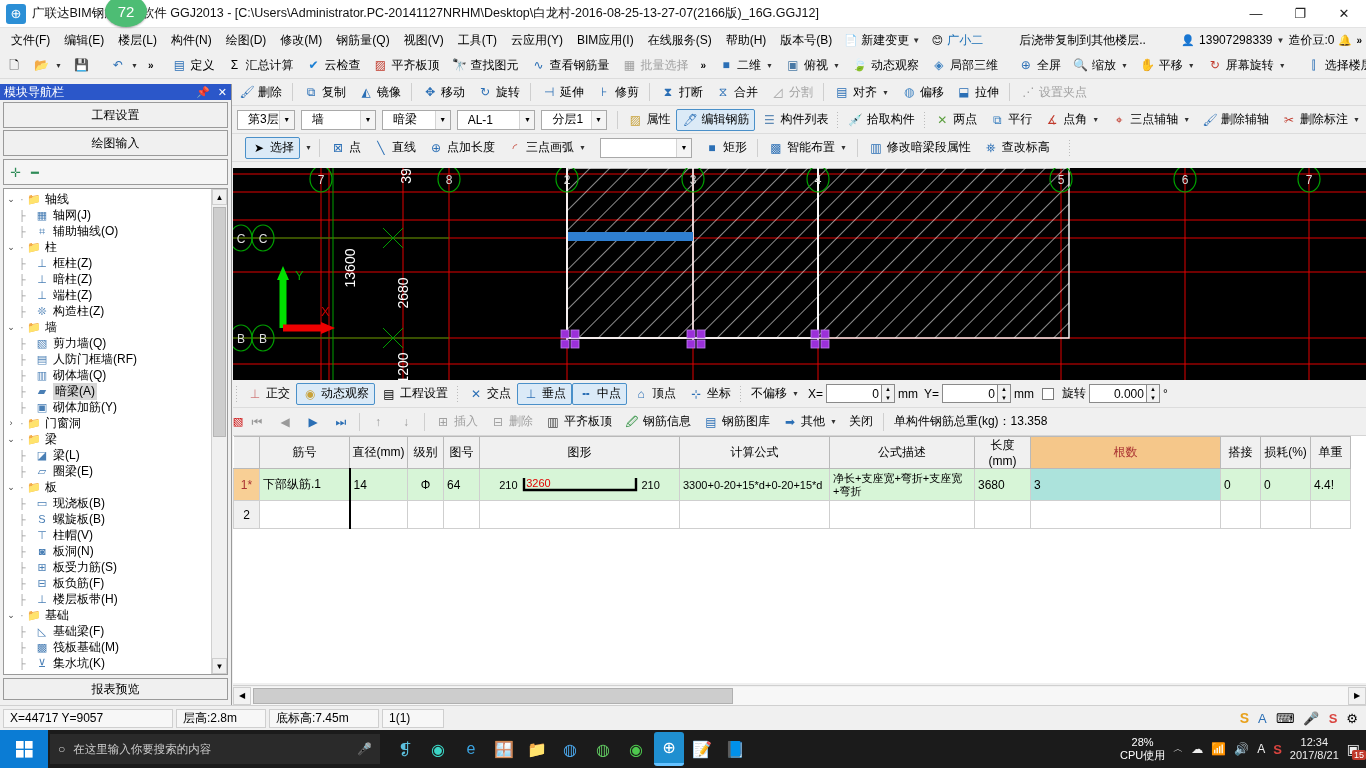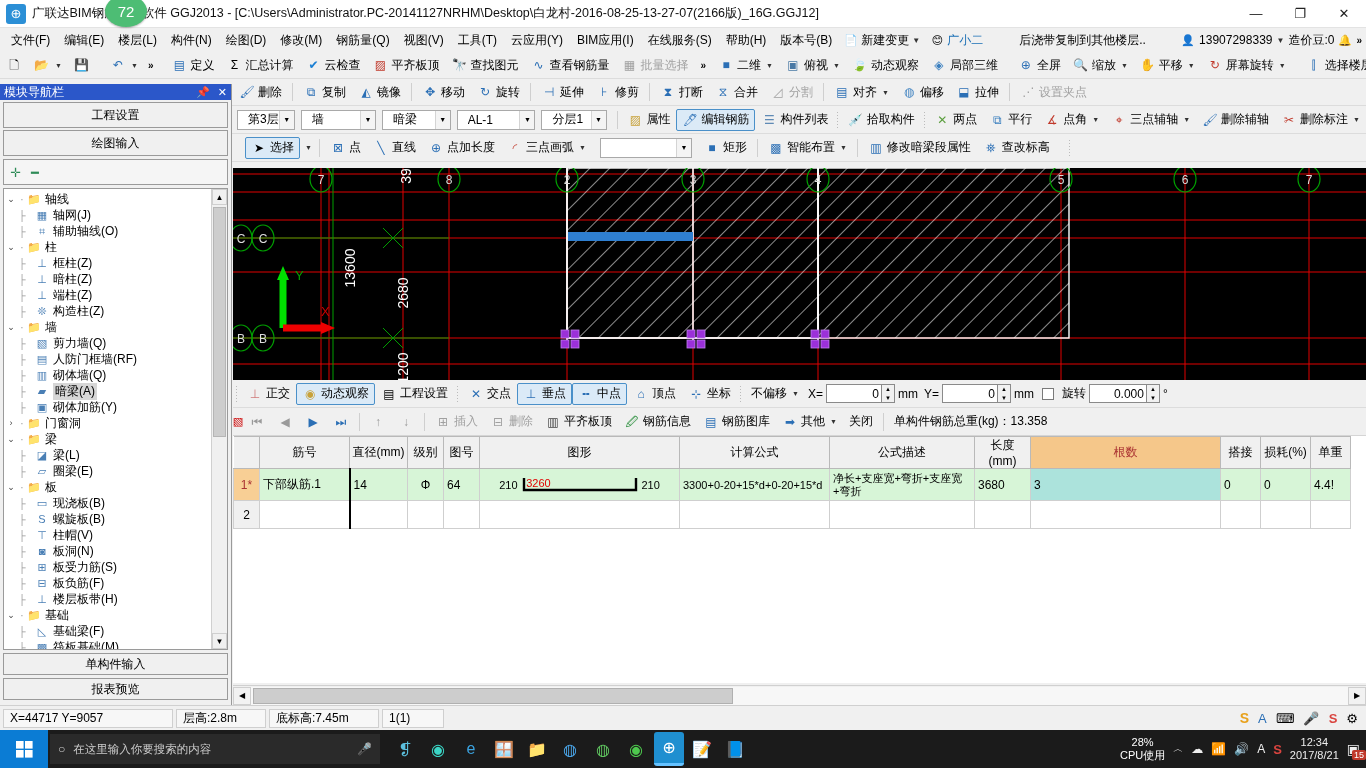--- a/index.html
+++ b/index.html
@@ -726,21 +726,20 @@
             <span class="ficon" style="color:#4a7fb5">⊻</span>
             <span class="lbl">集水坑(K)</span>
           </div>
         </div>
       <div class="scrollv">
         <div class="sv-up">▲</div>
         <div class="sv-thumb" style="top:18px;height:230px"></div>
         <div class="sv-dn">▼</div>
       </div>
     </div>
-    <div class="lp-foot">单构件输入</div>
     <div class="lp-foot" style="margin-bottom:5px">报表预览</div>
   </div>
 
   <div class="canvas">
     <svg width="1133" height="212" viewBox="0 0 1133 212">
       <rect width="1133" height="212" fill="#000"></rect>
       <defs>
         <pattern id="hatch" width="14" height="14" patternUnits="userSpaceOnUse" patternTransform="rotate(45)">
           <line x1="0" y1="0" x2="0" y2="14" stroke="#ffffff" stroke-width="1.1"></line>
         </pattern>

